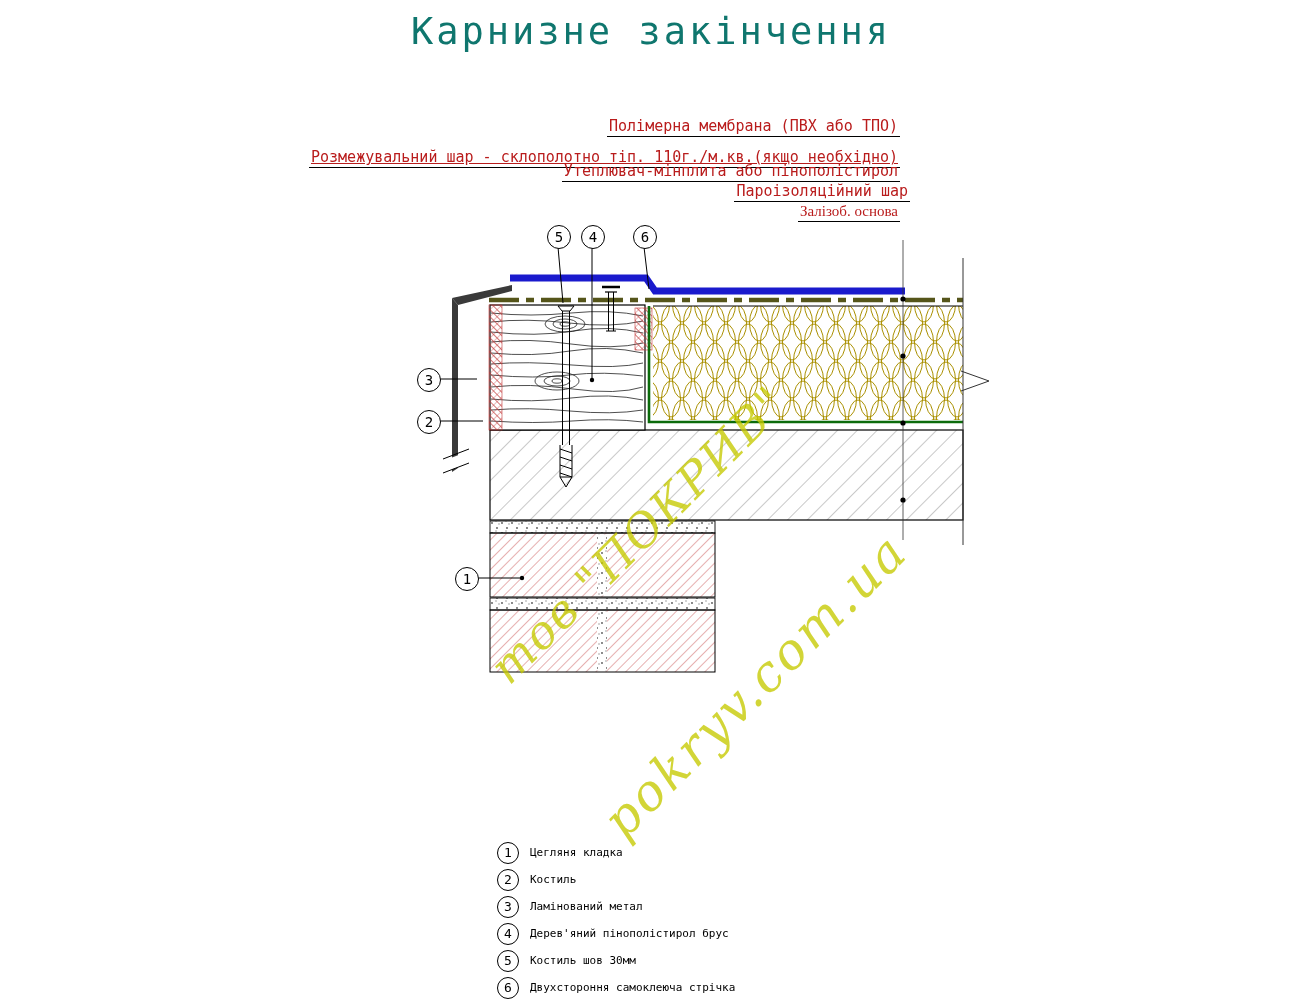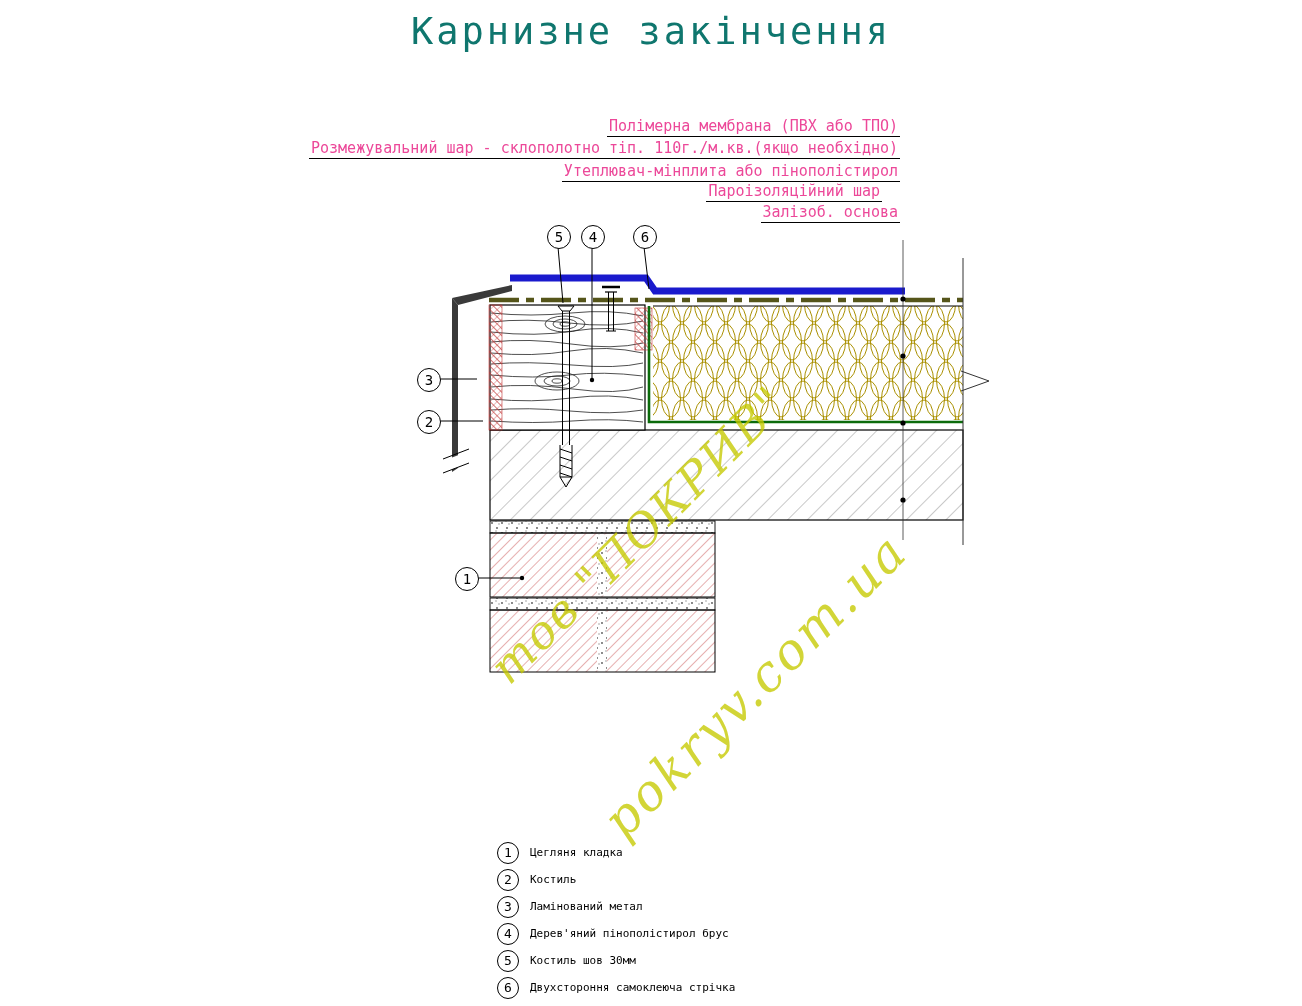--- a/index.html
+++ b/index.html
@@ -1,20 +1,20 @@
 <!DOCTYPE html>
 <html><head>
 <meta charset="utf-8">
 <style>
   html,body{margin:0;padding:0;}
   body{width:1302px;height:1006px;background:#fff;position:relative;overflow:hidden;
        font-family:"DejaVu Sans Mono",monospace;}
   .title{position:absolute;top:10px;left:0;width:100%;text-align:center;
          font-size:37px;color:#0f766e;letter-spacing:3px;white-space:nowrap;}
-  .lbl{position:absolute;font-size:15px;color:#ec4899;border-bottom:1.2px solid #000;
+  .lbl{position:absolute;font-size:15px;color:#b91c1c;border-bottom:1.2px solid #000;
        padding:0 2px 1px 2px;white-space:nowrap;background:transparent;z-index:3;}
   .co{position:absolute;width:22px;height:22px;border:1.3px solid #000;border-radius:50%;
       background:#fff;font-size:14px;display:flex;align-items:center;justify-content:center;
       z-index:4;}
   .legend{position:absolute;left:497px;top:842px;z-index:3;}
   .legend-row{display:flex;align-items:center;gap:11px;margin-bottom:6px;height:21px;}
   .legend-num{width:20px;height:20px;border:1.3px solid #000;border-radius:50%;
       font-size:13px;display:flex;align-items:center;justify-content:center;flex:0 0 20px;}
   .legend-text{font-size:11px;white-space:nowrap;}
   .wm{position:absolute;font-family:"DejaVu Serif",serif;font-style:italic;
@@ -23,24 +23,24 @@
   #wm1{left:498px;top:648px;font-size:46px;letter-spacing:2px;transform:rotate(-45deg);}
   #wm2{left:612px;top:800px;font-size:50px;letter-spacing:3px;transform:rotate(-45deg);}
   svg.draw{position:absolute;left:0;top:0;z-index:2;}
 </style>
 </head>
 <body>
 
 <div class="title">Карнизне закінчення</div>
 
 <div class="lbl" style="top:117px;right:402px;">Полімерна мембрана (ПВХ або ТПО)</div>
-<div class="lbl" style="top:139px;right:402px;">Розмежувальний шар - склополотно тіп. 110г./м.кв.(якщо необхідно)</div>
+<div class="lbl" style="top:148px;right:402px;text-decoration:underline;">Розмежувальний шар - склополотно тіп. 110г./м.кв.(якщо необхідно)</div>
 <div class="lbl" style="top:162px;right:402px;">Утеплювач-мінплита або пінополістирол</div>
-<div class="lbl" style="top:182px;right:420px;">Пароізоляційний шар</div>
-<div class="lbl" style="top:203px;right:402px;">Залізоб. основа</div>
+<div class="lbl" style="top:182px;right:392px;">Пароізоляційний шар</div>
+<div class="lbl" style="top:203px;right:402px;font-family:Liberation Serif, serif;">Залізоб. основа</div>
 
 <svg class="draw" width="1302" height="1006">
   <defs>
     <pattern id="concreteHatch" width="14" height="14" patternUnits="userSpaceOnUse" patternTransform="rotate(45)">
       <line x1="0" y1="0" x2="0" y2="14" stroke="#777" stroke-width="0.8"></line>
     </pattern>
     <pattern id="brickHatch" width="7" height="7" patternUnits="userSpaceOnUse" patternTransform="rotate(45)">
       <line x1="0" y1="0" x2="0" y2="7" stroke="#c23a3a" stroke-width="0.8"></line>
     </pattern>
     <pattern id="redCross" width="5" height="5" patternUnits="userSpaceOnUse" patternTransform="rotate(45)">

